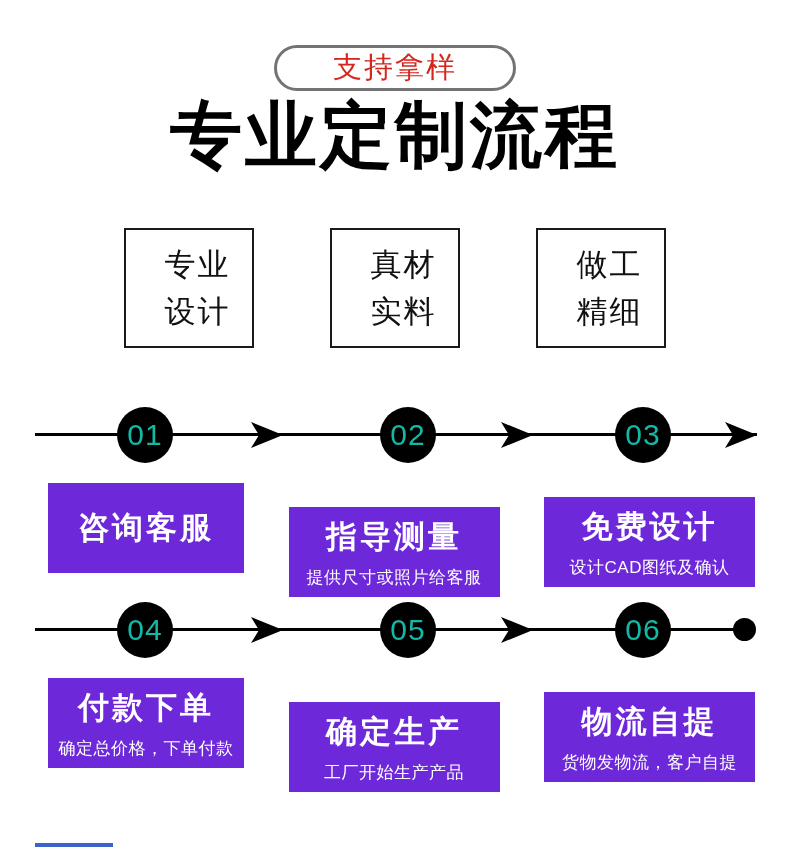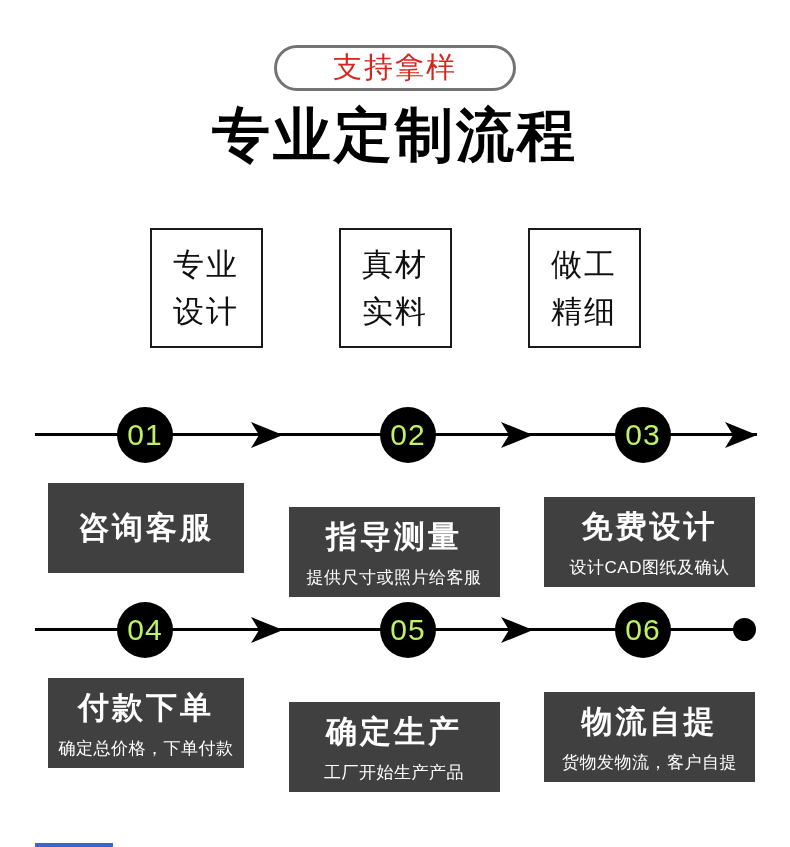--- a/index.html
+++ b/index.html
@@ -10,65 +10,65 @@
   .badge {
     position: absolute; top: 45px; left: 50%; transform: translateX(-50%);
     width: 236px; height: 40px; border: 3px solid #737373; border-radius: 23px;
     display: flex; align-items: center; justify-content: center;
     color: #d5261d; font-size: 29px; letter-spacing: 2px;
   }
 
   
   .title {
     position: absolute; top: 93px; left: 0; width: 790px; height: 84px;
-    text-align: center; font-size: 58px; font-weight: bold; color: #000000;
+    text-align: center; font-size: 72px; font-weight: bold; color: #000000;
     letter-spacing: 3px; line-height: 84px;
   }
 
   
   .features {
     position: absolute; top: 228px; left: 0; width: 790px;
     display: flex; justify-content: center; gap: 76px;
   }
   .feature-box {
     width: 109px; height: 116px; border: 2px solid #1a1a1a; background: #ffffff;
     display: flex; flex-direction: column; align-items: center; justify-content: center;
-    font-size: 31px; color: #111111; line-height: 47px; letter-spacing: 2px;
+    font-size: 31px; color: #111111; line-height: 47px; letter-spacing: 2px; padding-left: 17px;
   }
 
   
   .flow-row { position: absolute; left: 0; width: 790px; height: 56px; }
   .flow-row-1 { top: 407px; }
   .flow-row-2 { top: 602px; }
   .flow-line { position: absolute; top: 26px; height: 3px; background: #000000; }
   .flow-row-1 .flow-line { left: 35px; width: 722px; }
   .flow-row-2 .flow-line { left: 35px; width: 709px; }
   .flow-circle {
     position: absolute; top: 0; width: 56px; height: 56px; border-radius: 50%;
-    background: #000000; color: #bef264; display: flex; align-items: center; justify-content: center;
+    background: #000000; color: #14b8a6; display: flex; align-items: center; justify-content: center;
     font-size: 30px; letter-spacing: 1px;
   }
   .fc-1 { left: 117px; } .fc-2 { left: 380px; } .fc-3 { left: 615px; }
   .arrowhead { position: absolute; top: 15px; width: 32px; height: 26px; }
   .ah-1 { left: 251px; } .ah-2 { left: 501px; } .ah-end { left: 725px; }
   .flow-end-dot {
     position: absolute; top: 16px; left: 733px; width: 23px; height: 23px;
     border-radius: 50%; background: #000000;
   }
 
   
   .steps-row {
     position: absolute; left: 0; width: 790px; height: 90px;
     display: flex; justify-content: space-between;
     padding: 0 35px 0 48px; box-sizing: border-box;
   }
   .steps-row-1 { top: 483px; }
   .steps-row-2 { top: 678px; }
   .step-card {
-    background: #404040; color: #ffffff; height: 90px;
+    background: #6d28d9; color: #ffffff; height: 90px;
     display: flex; flex-direction: column; align-items: center; justify-content: center;
     gap: 8px;
   }
   .step-card.w1 { width: 196px; }
   .step-card.w2 { width: 211px; margin-top: 24px; }
   .step-card.w3 { width: 211px; margin-top: 14px; }
   .step-title { font-size: 31px; font-weight: bold; letter-spacing: 3px; }
   .step-desc { font-size: 17px; letter-spacing: 0.5px; white-space: nowrap; }
 
   

